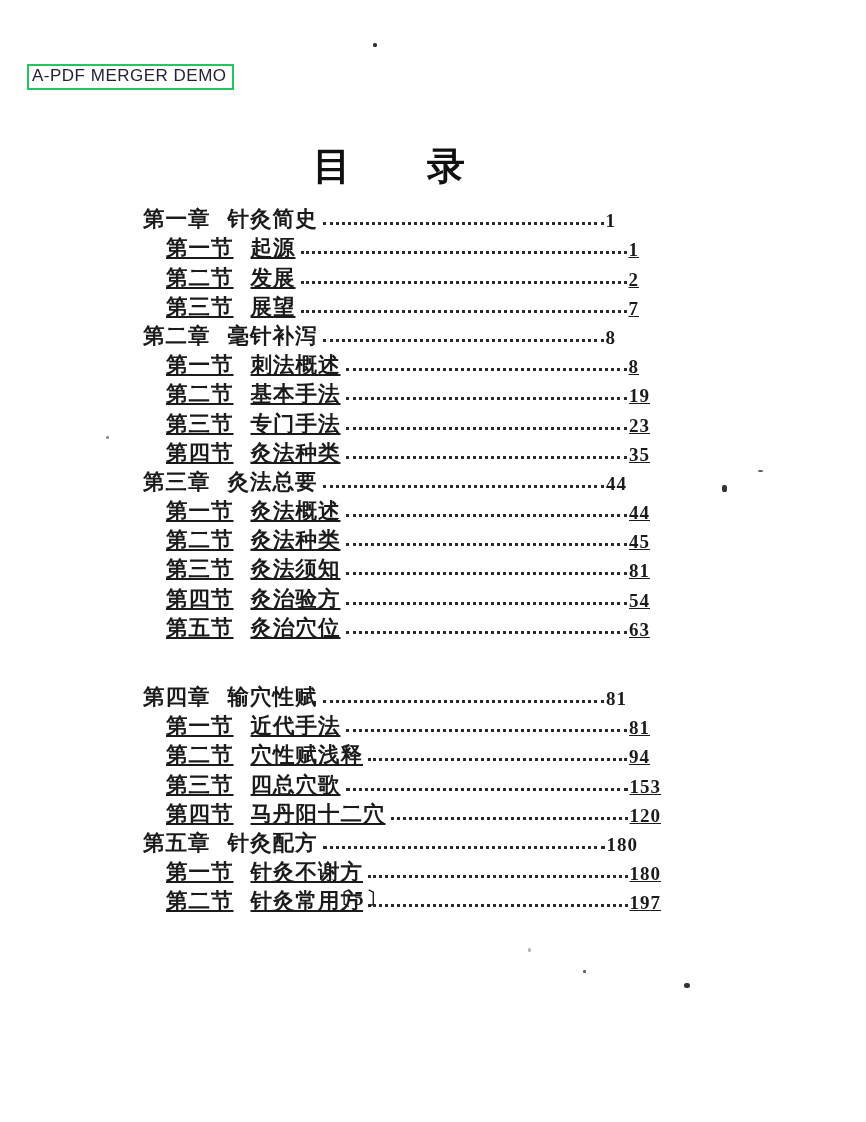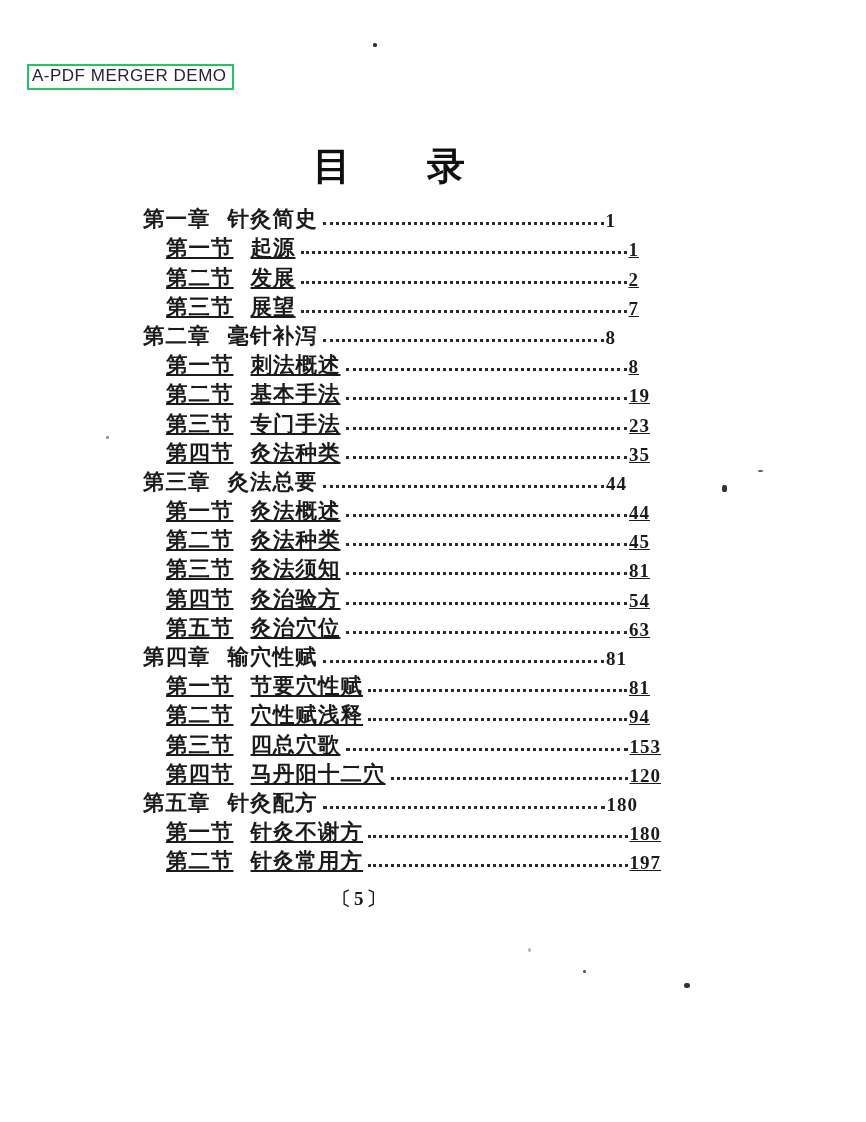--- a/index.html
+++ b/index.html
@@ -172,29 +172,29 @@
         <span class="entry-title">灸治验方</span>
         <div class="leader"></div>
         <span class="entry-page">54</span>
       </div>
       <div class="toc-row section" style="width: 484px; justify-content: flex-end;">
         <span class="entry-label">第五节</span>
         <span class="entry-title">灸治穴位</span>
         <div class="leader"></div>
         <span class="entry-page">63</span>
       </div>
-      <div class="toc-row chapter" style="width: 484px;">
+      <div class="toc-row chapter" style="width: 484px; margin-top: 40px;">
         <span class="entry-label">第四章</span>
         <span class="entry-title">输穴性赋</span>
         <div class="leader"></div>
         <span class="entry-page">81</span>
       </div>
       <div class="toc-row section" style="width: 484px;">
         <span class="entry-label">第一节</span>
-        <span class="entry-title">节要穴性赋</span>
+        <span class="entry-title">近代手法</span>
         <div class="leader"></div>
         <span class="entry-page">81</span>
       </div>
       <div class="toc-row section" style="width: 484px;">
         <span class="entry-label">第二节</span>
         <span class="entry-title">穴性赋浅释</span>
         <div class="leader"></div>
         <span class="entry-page">94</span>
       </div>
       <div class="toc-row section" style="width: 495px;">

